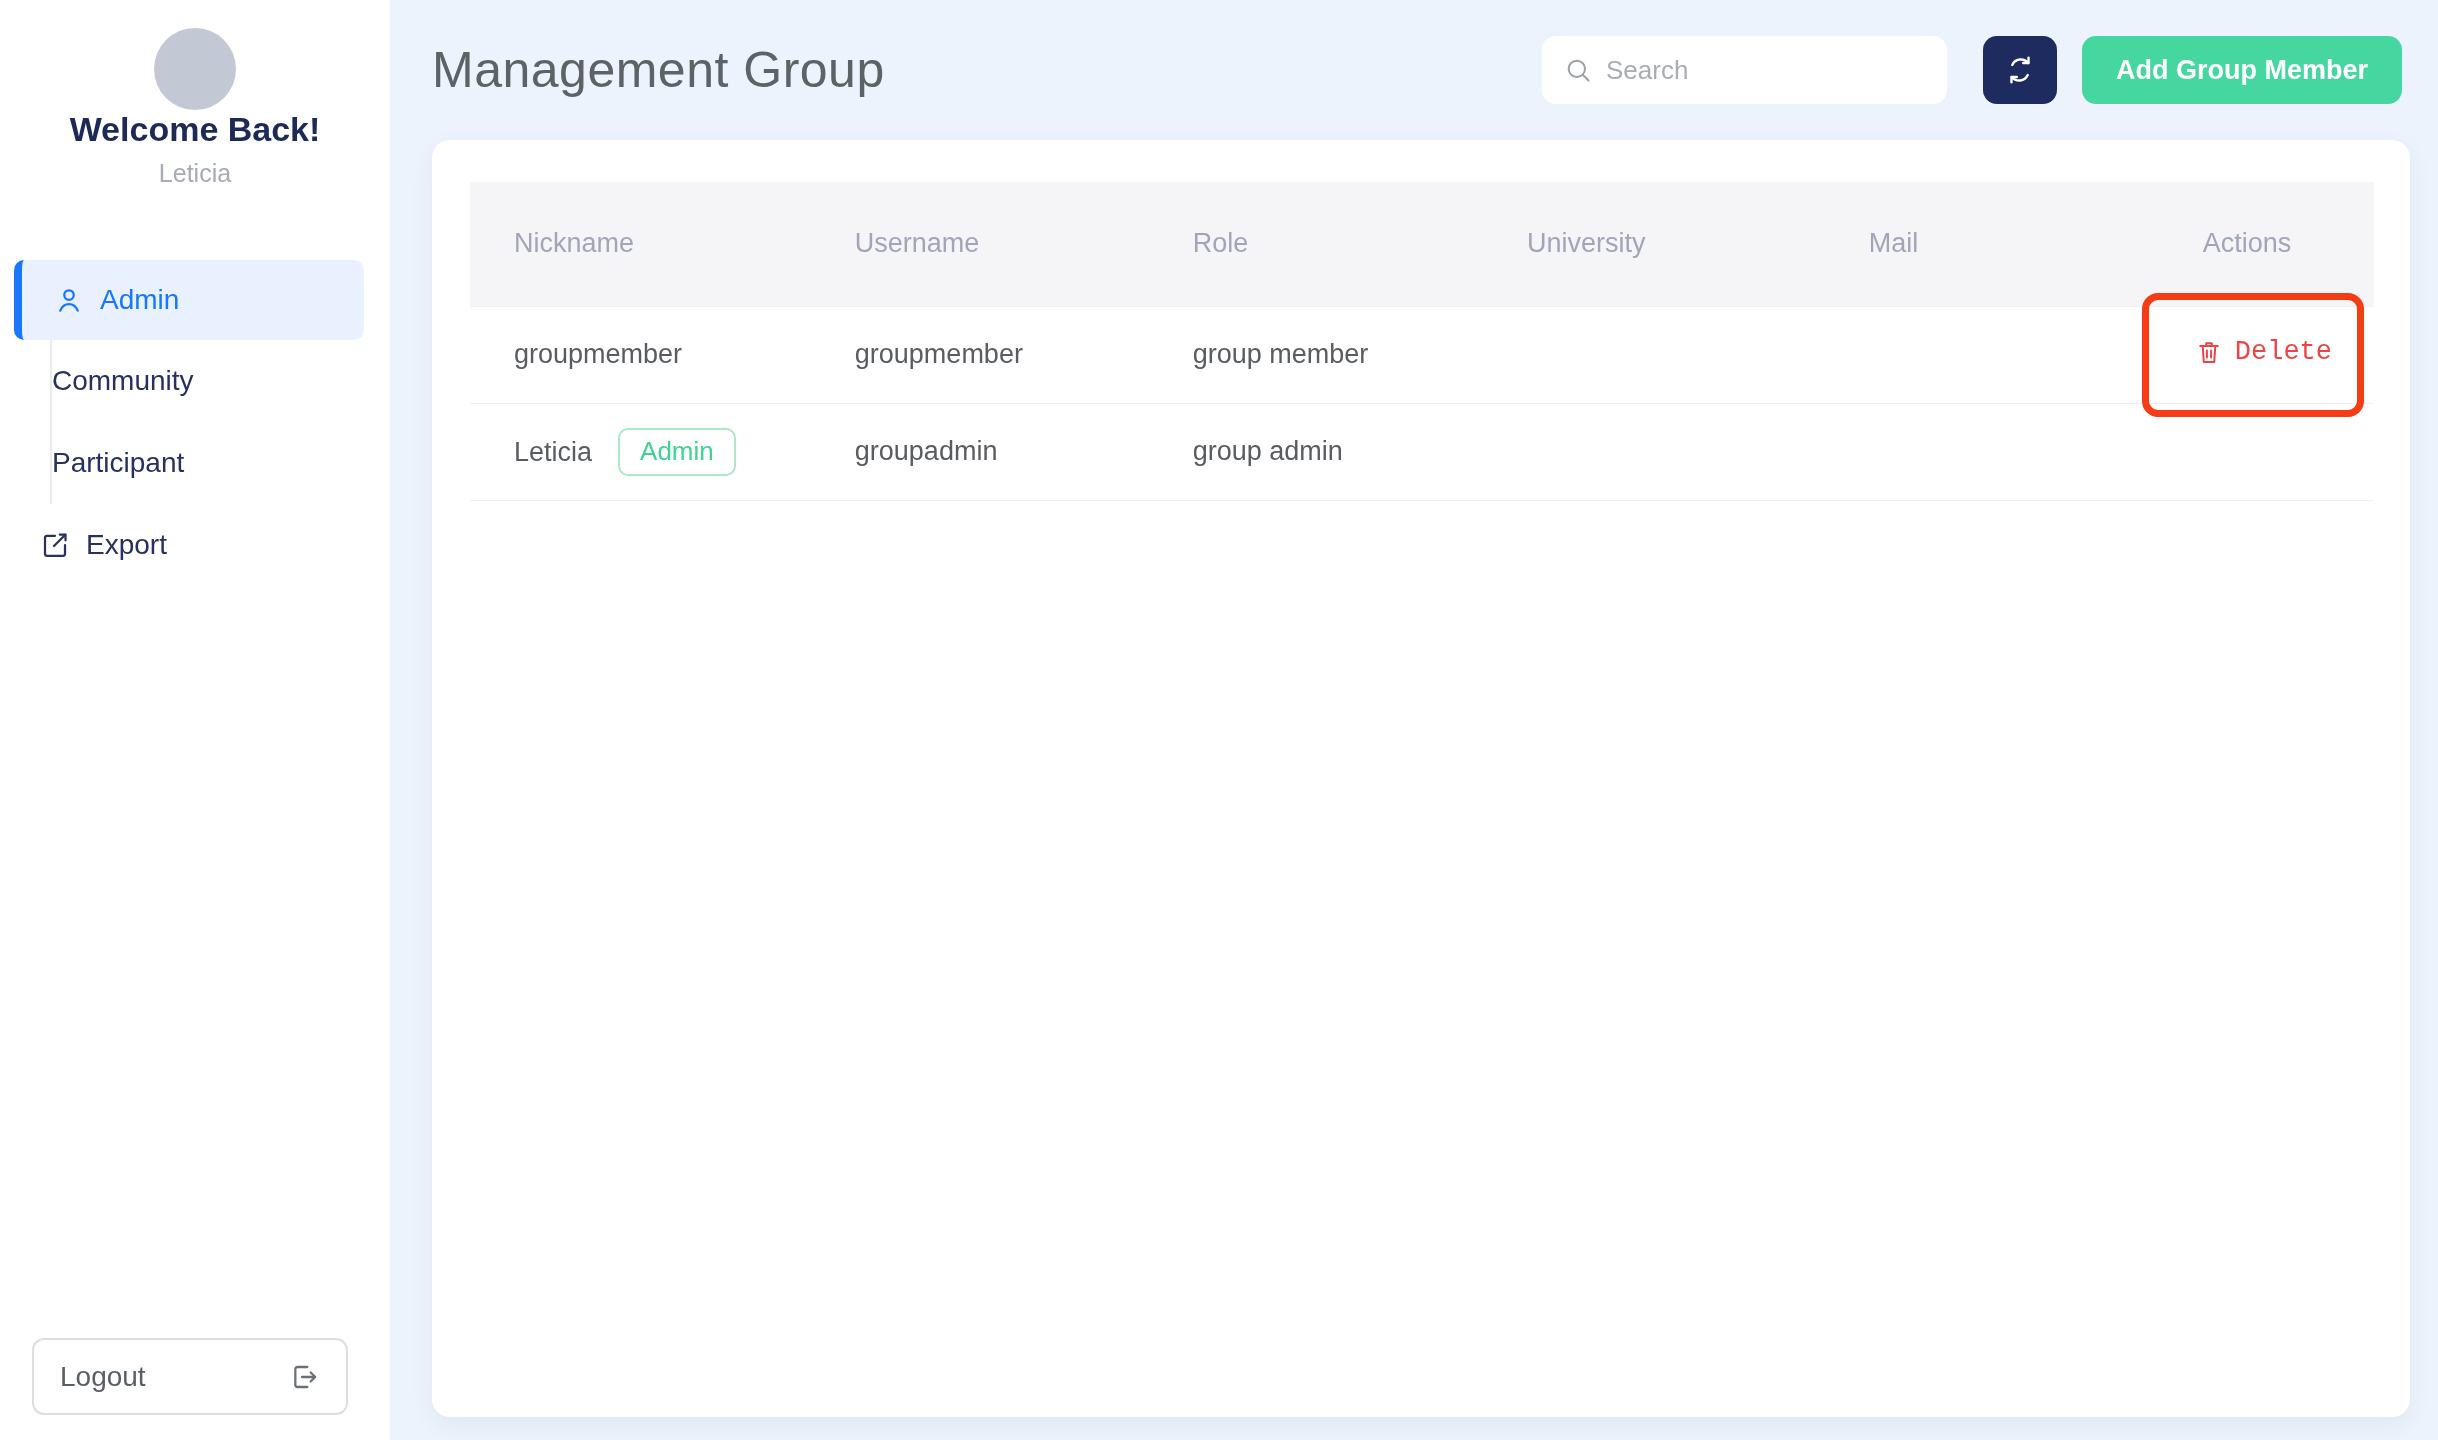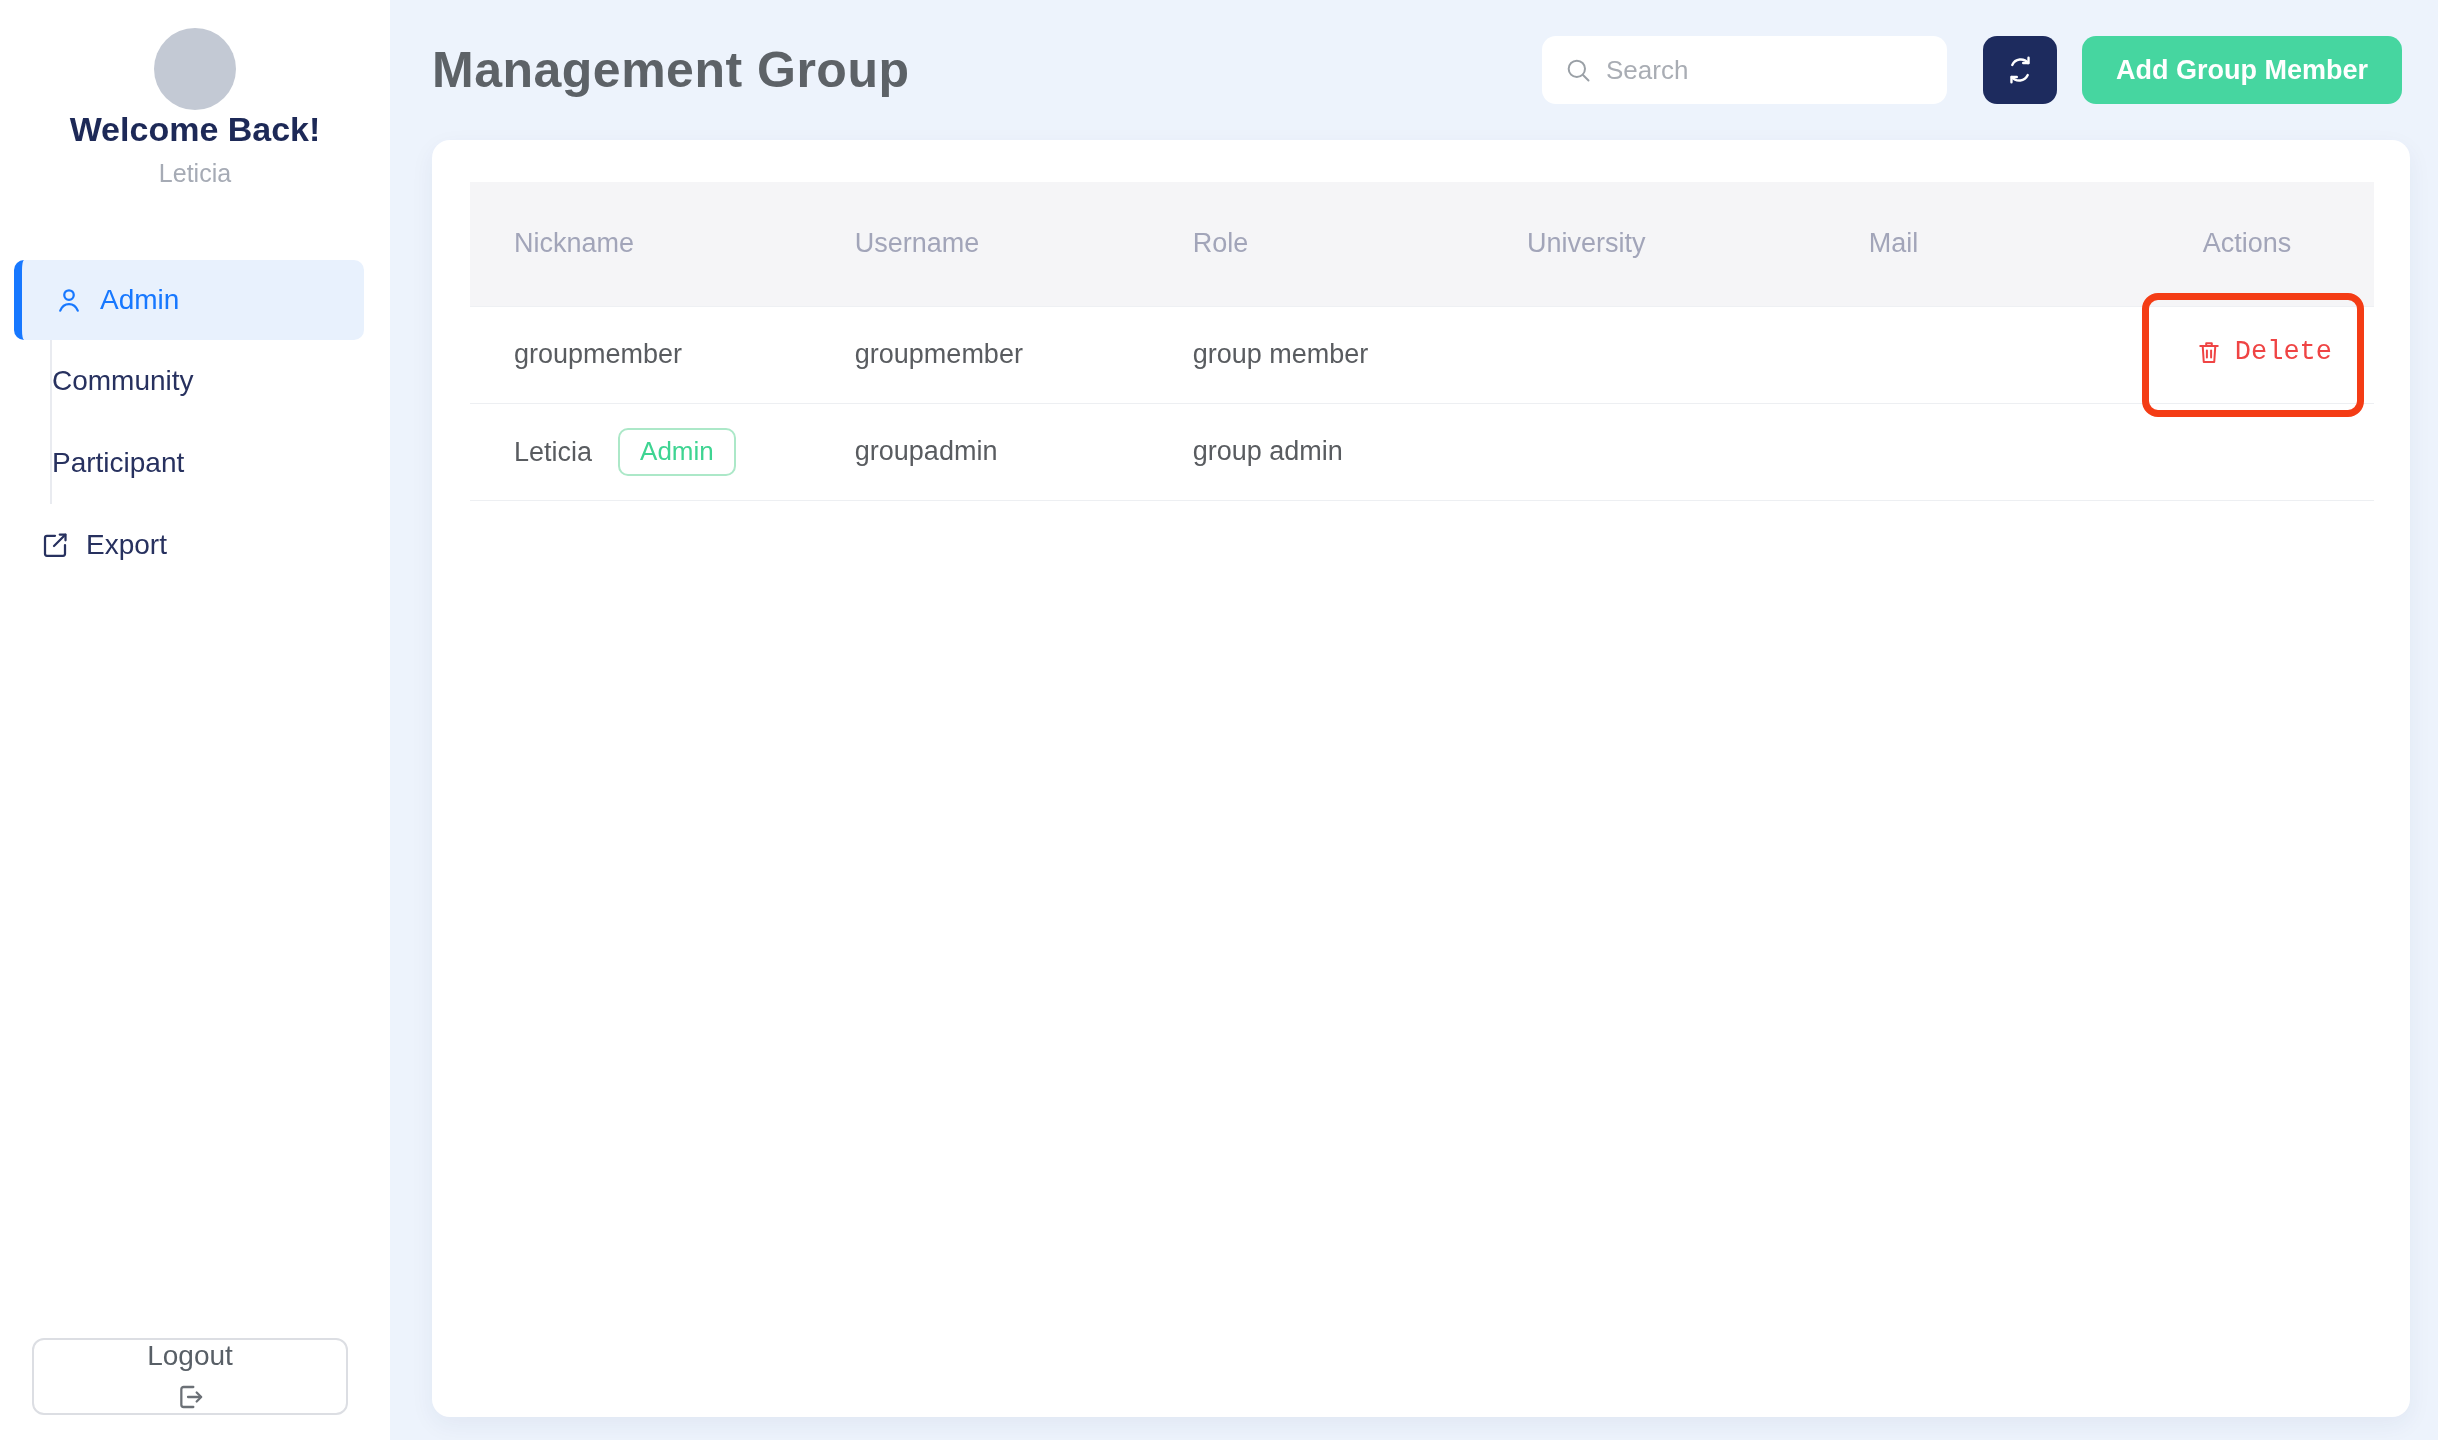--- a/index.html
+++ b/index.html
@@ -55,29 +55,28 @@
   }
 
   .logout-btn {
     position: absolute; bottom: 25px; left: 32px;
     width: 316px; height: 77px;
     background: #ffffff; border: 2px solid #dcdee3; border-radius: 12px;
     display: flex; align-items: center; justify-content: space-between;
     padding: 0 26px; cursor: pointer;
     font-size: 28px; color: #585f66;
     font-family: "Liberation Sans", "DejaVu Sans", sans-serif;
-    flex-direction: column;
   }
   .logout-btn .menu-icon { width: 32px; height: 32px; }
 
   
   .main { flex: 1; position: relative; padding-left: 42px; }
 
   .topbar { height: 140px; display: flex; align-items: center; }
-  .page-title { font-size: 50px; font-weight: 700; color: #5d6267; letter-spacing: 0.5px; }
+  .page-title { font-size: 50px; font-weight: 400; color: #5d6267; letter-spacing: 0.5px; }
   .topbar-right { margin-left: auto; margin-right: 36px; display: flex; align-items: center; }
 
   .search-box {
     width: 405px; height: 68px; background: #ffffff; border-radius: 14px;
     display: flex; align-items: center; padding: 0 10px 0 22px; gap: 14px;
   }
   .search-box .menu-icon { width: 28px; height: 28px; }
   .search-box input {
     border: none; outline: none; flex: 1; font-size: 26px; color: #333;
     font-family: "Liberation Sans", "DejaVu Sans", sans-serif; background: transparent;

